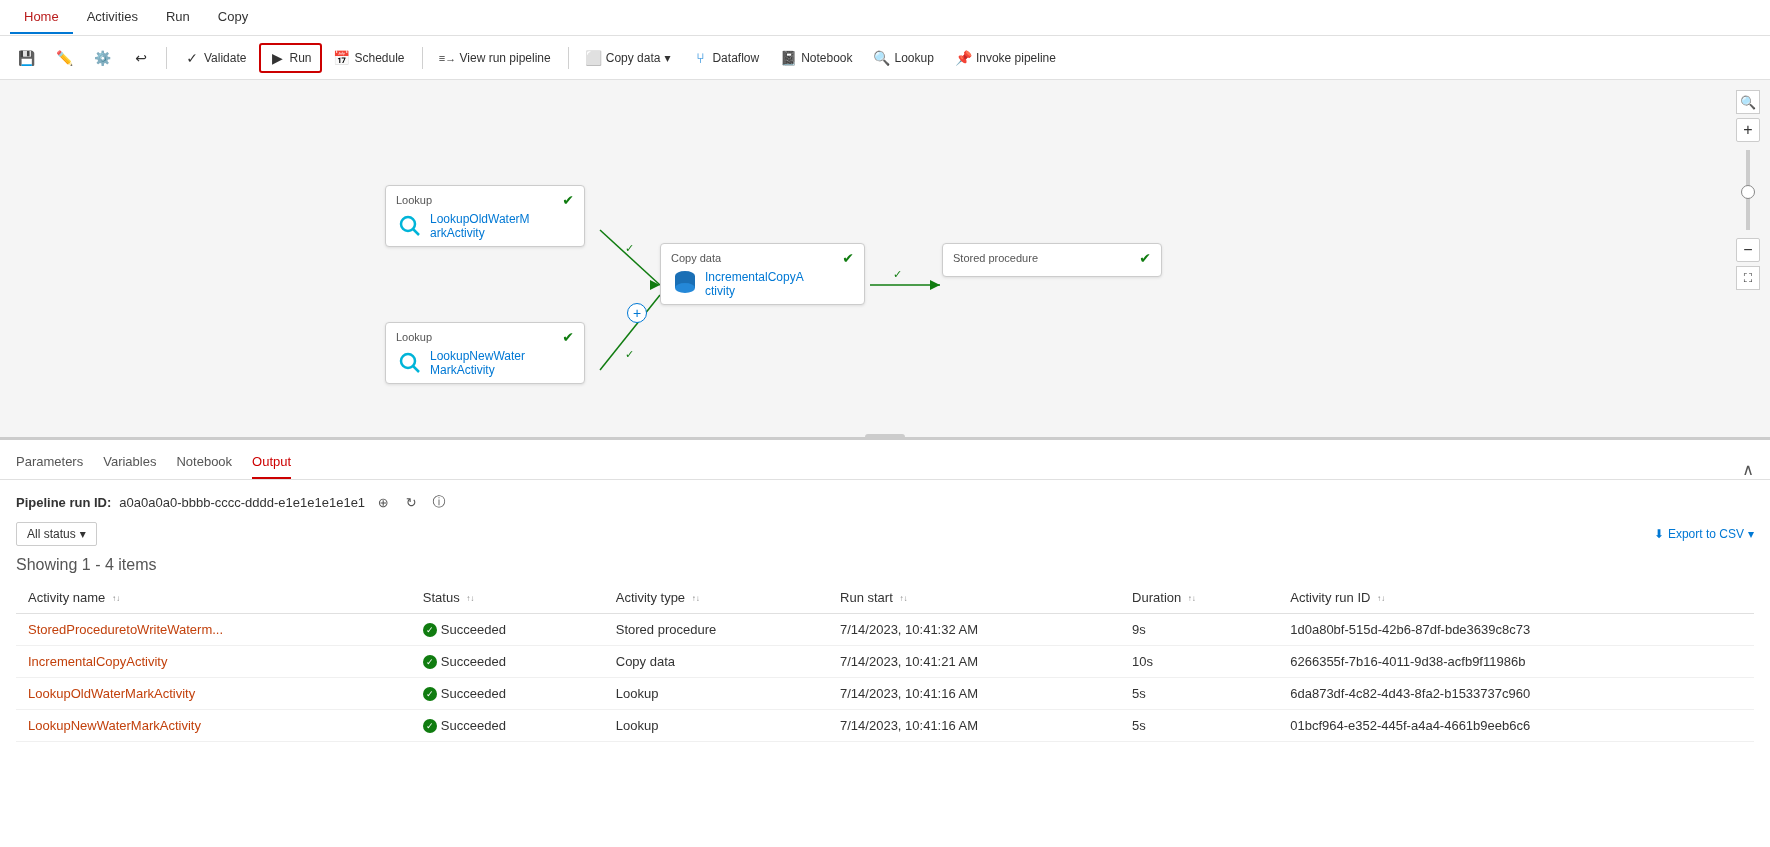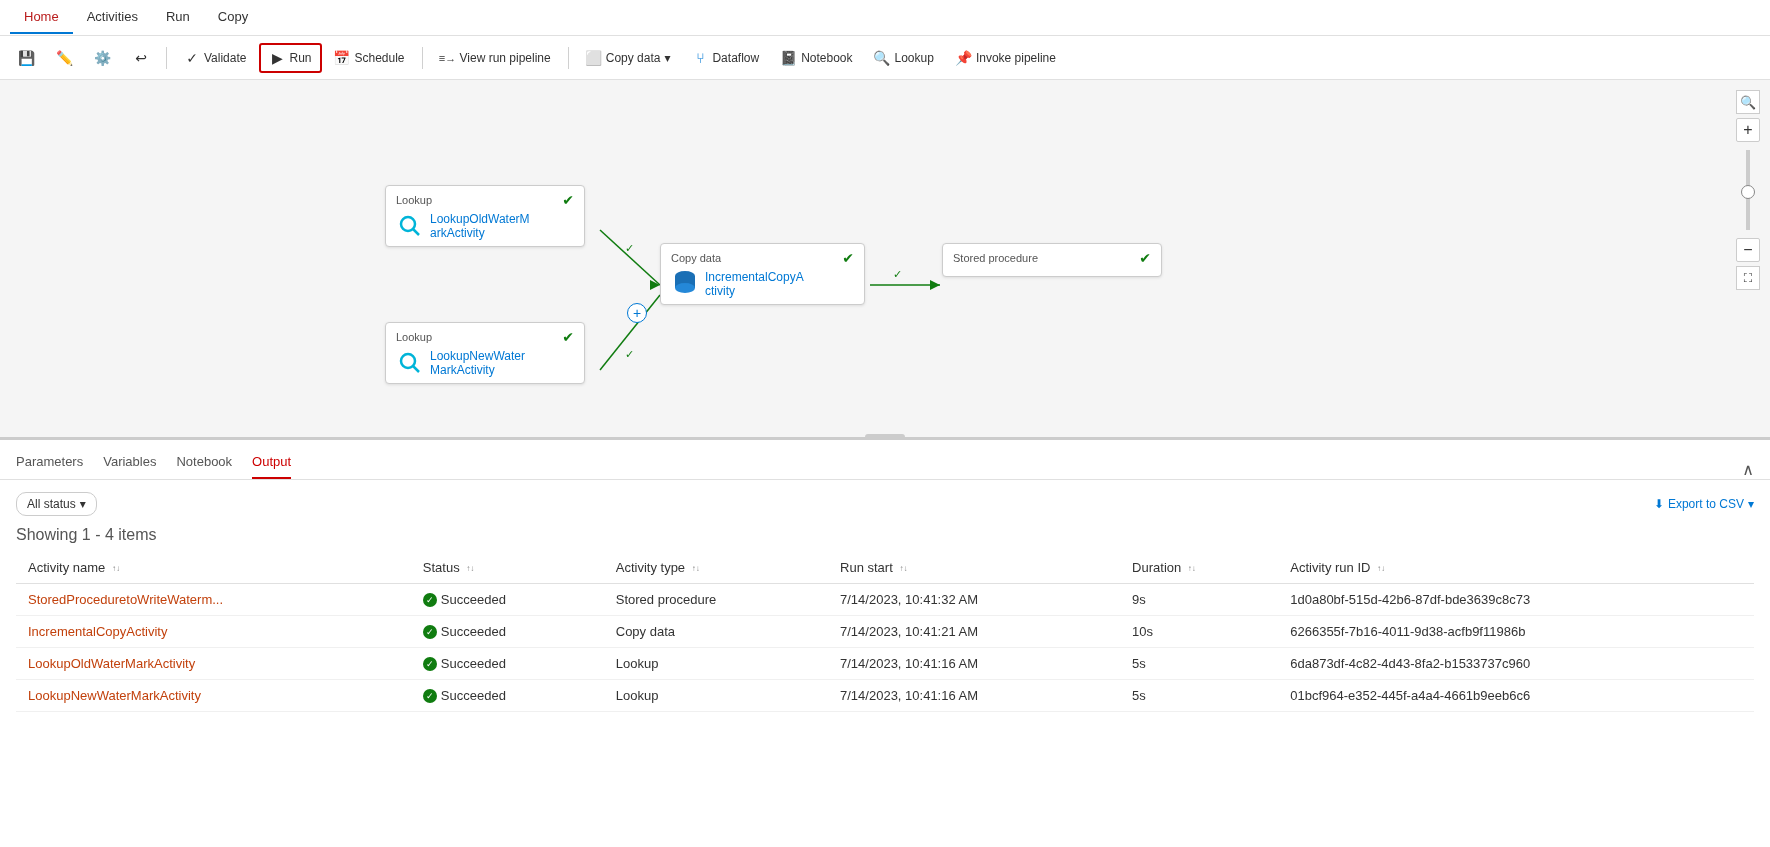--- a/index.html
+++ b/index.html
@@ -50,21 +50,21 @@
 
     
     .output-content { padding: 12px 16px; }
     .run-id-row { display: flex; align-items: center; gap: 8px; margin-bottom: 10px; font-size: 13px; }
     .run-id-label { font-weight: 700; }
     .run-id-value { font-size: 13px; color: #333; }
     .icon-btn { width: 20px; height: 20px; display: inline-flex; align-items: center; justify-content: center; cursor: pointer; color: #555; font-size: 13px; }
 
     
     .filter-row { display: flex; align-items: center; justify-content: space-between; margin-bottom: 10px; }
-    .status-filter { display: flex; align-items: center; gap: 4px; padding: 4px 10px; border: 1px solid #ccc; border-radius: 10px; cursor: pointer; font-size: 12px; background: #fff; }
+    .status-filter { display: flex; align-items: center; gap: 4px; padding: 4px 10px; border: 1px solid #ccc; border-radius: 2px; cursor: pointer; font-size: 12px; background: #fff; }
     .export-btn { display: flex; align-items: center; gap: 4px; font-size: 12px; color: #0078d4; cursor: pointer; }
 
     .items-count { font-size: 16px; color: #555; margin-bottom: 8px; }
 
     
     .output-table { width: 100%; border-collapse: collapse; font-size: 13px; }
     .output-table th { text-align: left; padding: 8px 12px; font-weight: 400; color: #333; border-bottom: 1px solid #e0e0e0; background: #fff; }
     .output-table td { padding: 8px 12px; border-bottom: 1px solid #f0f0f0; vertical-align: middle; }
     .status-badge { display: flex; align-items: center; gap: 4px; }
     .status-dot { width: 14px; height: 14px; border-radius: 50%; background: #107c10; display: flex; align-items: center; justify-content: center; color: #fff; font-size: 9px; }
@@ -227,20 +227,27 @@
 <div class="bottom-panel">
   <div class="panel-tabs">
     <div class="panel-tab">Parameters</div>
     <div class="panel-tab">Variables</div>
     <div class="panel-tab">Notebook</div>
     <div class="panel-tab active">Output</div>
     <div class="panel-collapse">∧</div>
   </div>
 
   <div class="output-content">
+    <div class="run-id-row">
+      <span class="run-id-label">Pipeline run ID:</span>
+      <span class="run-id-value">a0a0a0a0-bbbb-cccc-dddd-e1e1e1e1e1e1</span>
+      <span class="icon-btn" title="Copy">⊕</span>
+      <span class="icon-btn">↻</span>
+      <span class="icon-btn">ⓘ</span>
+    </div>
 
     <div class="filter-row">
       <div class="status-filter">
         <span>All status</span>
         <span>▾</span>
       </div>
       <div class="export-btn">
         <span>⬇</span>
         <span>Export to CSV</span>
         <span>▾</span>

